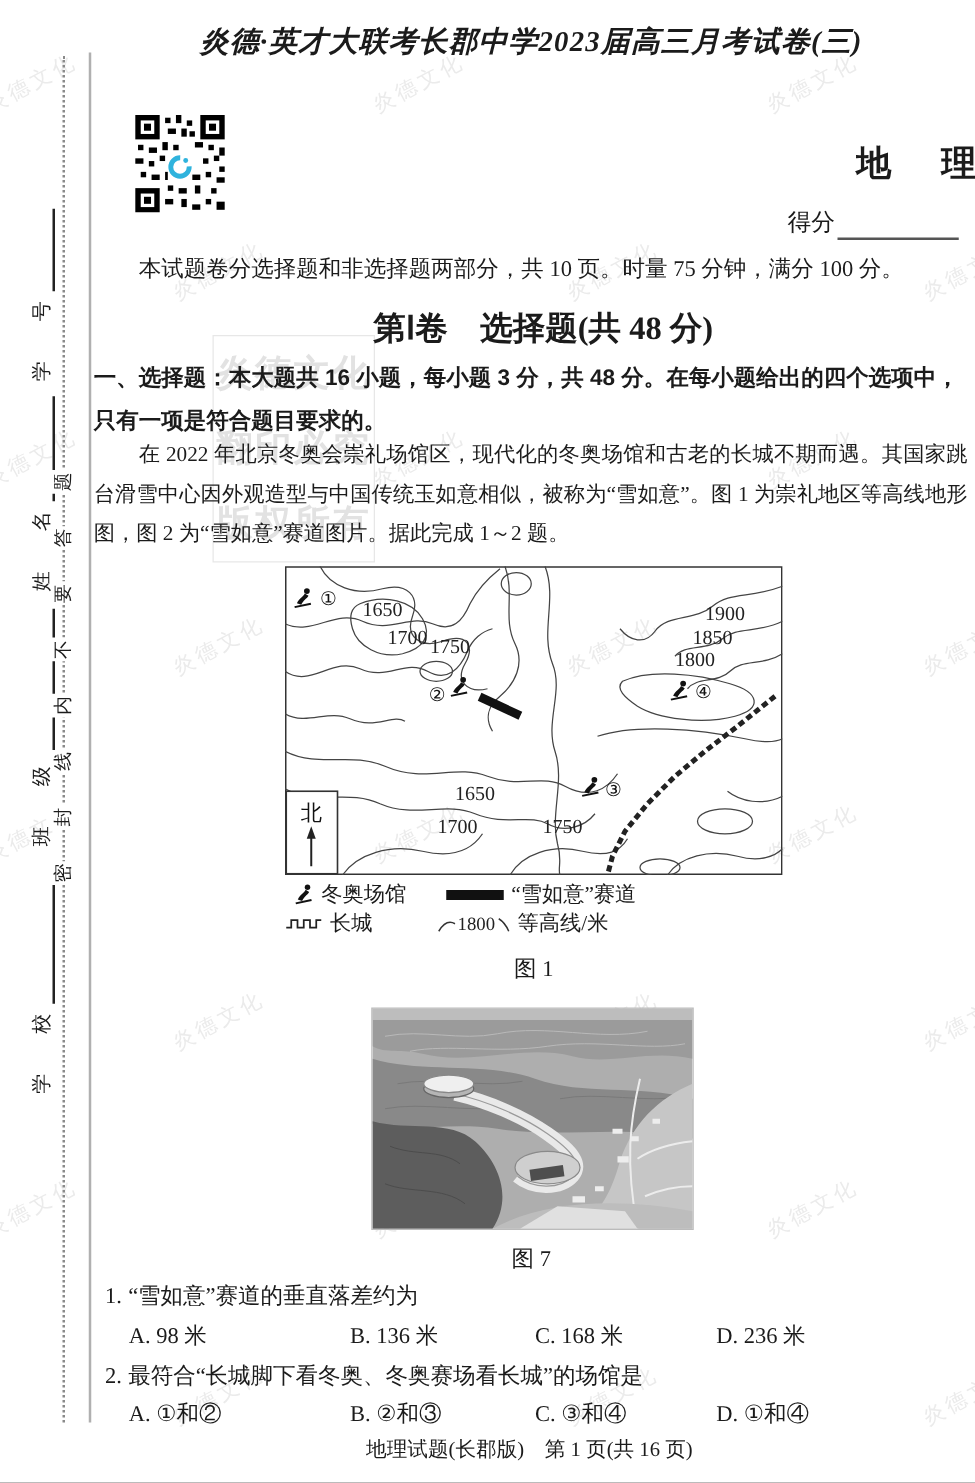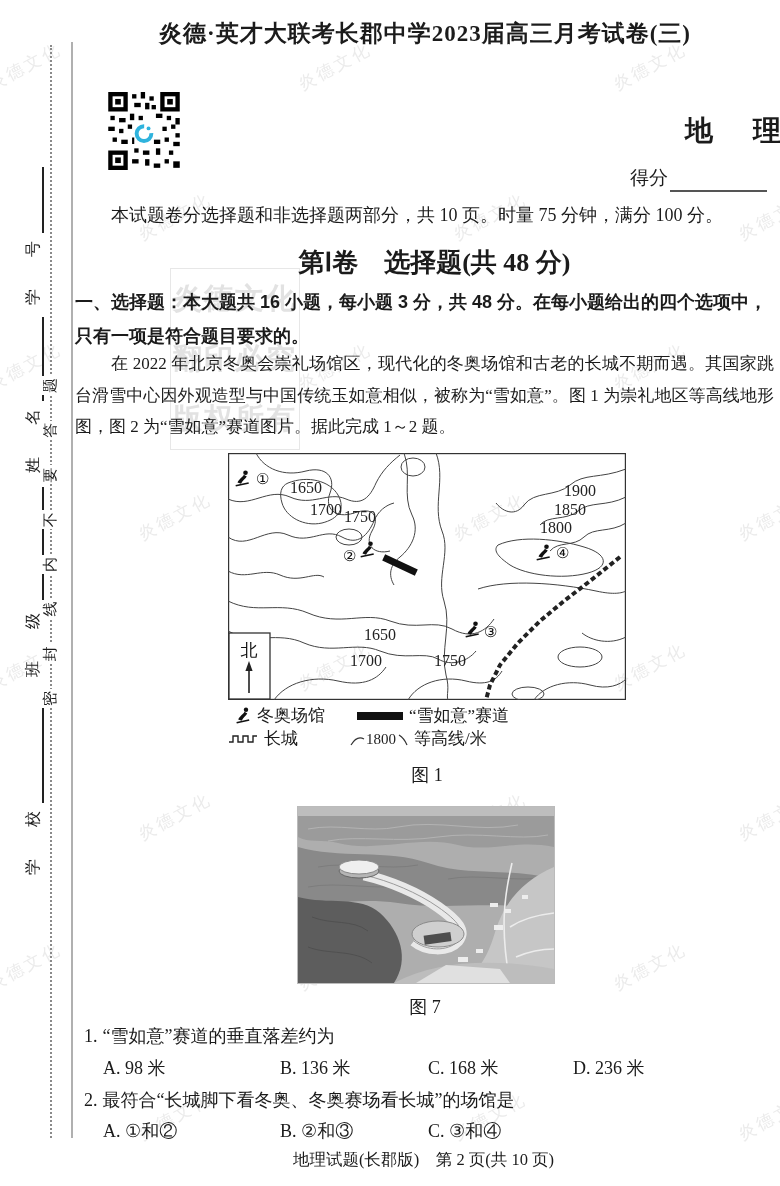--- a/index.html
+++ b/index.html
@@ -22,21 +22,21 @@
   .side-fields .lbl{flex:none;}
   .side-fields .blank{flex:none;border-bottom:2px solid #222;height:18px;}
   .b1{width:112px;margin-right:14px;} .b2{width:118px;margin-right:14px;}
   .b3{width:84px;margin-right:12px;}  .b4{width:66px;}
   .side-seal{position:absolute;left:38px;top:708px;width:332px;height:24px;
              transform:rotate(-90deg);transform-origin:0 0;z-index:2;
              display:flex;justify-content:space-between;align-items:center;font-size:15px;}
   .side-seal .ch{background:#fff;padding:0 2px;}
   
   .exam-title{position:absolute;left:75px;top:18px;width:700px;text-align:center;
-              font-size:23px;font-weight:bold;letter-spacing:1px;z-index:2;}
+              font-size:23px;font-weight:bold;font-style:italic;letter-spacing:1px;z-index:2;}
   .qr{position:absolute;left:108px;top:92px;z-index:2;}
   .subject{position:absolute;left:87px;top:112px;width:700px;text-align:right;
            font-size:28px;font-weight:bold;letter-spacing:6px;z-index:2;
            font-family:"Liberation Sans","DejaVu Sans",sans-serif;}
   .score{position:absolute;left:630px;top:165px;font-size:19px;z-index:2;
          font-family:"Liberation Sans","DejaVu Sans",sans-serif;}
   .score-line{position:absolute;left:670px;top:190px;width:97px;border-bottom:2px solid #555;z-index:2;}
   
   .intro{position:absolute;left:75px;top:199px;width:697px;font-size:18px;line-height:32px;
          text-indent:36px;z-index:2;}
@@ -340,17 +340,18 @@
     <span>C. 168 米</span>
     <span>D. 236 米</span>
   </div>
   <div class="q-stem" style="top:1088px">
     <span class="q-num">2.</span><span>最符合“长城脚下看冬奥、冬奥赛场看长城”的场馆是</span>
   </div>
   <div class="q-opts" style="top:1119px">
     <span>A. ①和②</span>
     <span>B. ②和③</span>
     <span>C. ③和④</span>
-  </div>
-
-  <div class="footer">地理试题(长郡版)　第 2 页(共 10 页)</div>
+    <span>D. ①和④</span>
+  </div>
+
+  <div class="footer">地理试题(长郡版)　第 1 页(共 16 页)</div>
 
 </div>
 
 </body></html>

